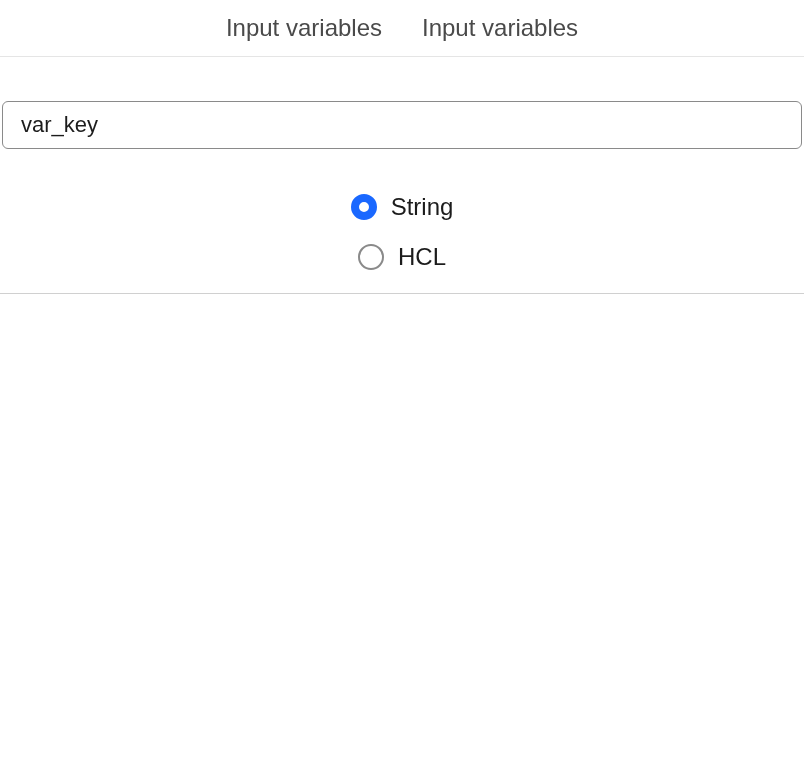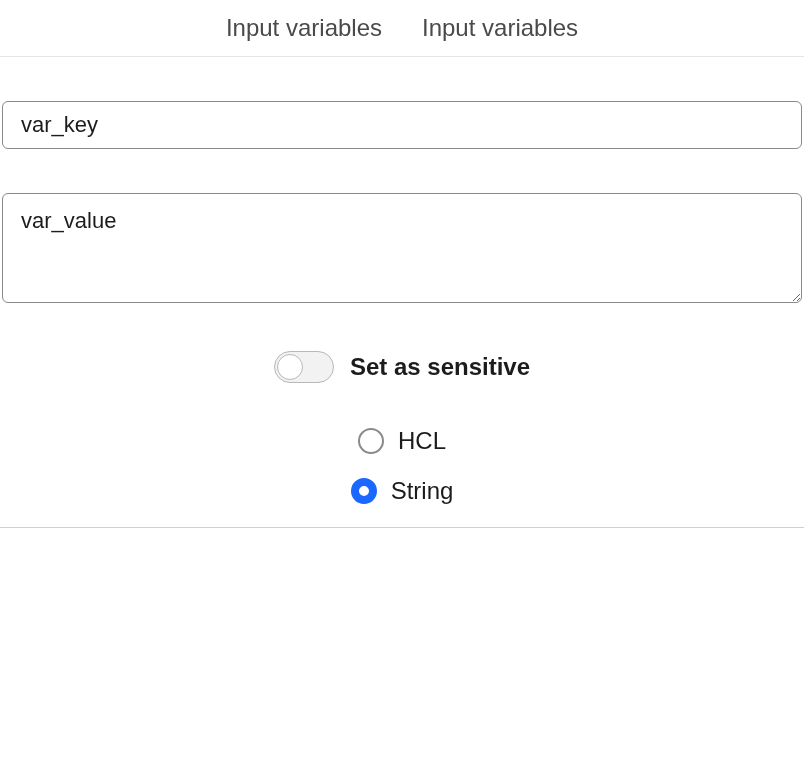--- a/index.html
+++ b/index.html
@@ -155,38 +155,31 @@
   <div class="tab">Input variables</div>
 </div>
 
 <div class="form">
 
   <div class="field">
     <input type="text" class="text-input" value="var_key" style="">
   </div>
 
   <div class="field">
-    <textarea class="text-area" style="">var_value</textarea>
   </div>
 
-  <div class="toggle-row">
-    <div class="toggle">
-      <div class="toggle-knob"></div>
-    </div>
-    <span class="toggle-label">Set as sensitive</span>
-  </div>
 
   <div class="field">
     <div class="radio-group">
       <div class="radio-option">
+        <div class="radio selected"></div>
+        <span class="radio-label">String</span>
+      </div>
+      <div class="radio-option">
         <div class="radio"></div>
         <span class="radio-label">HCL</span>
-      </div>
-      <div class="radio-option">
-        <div class="radio selected"></div>
-        <span class="radio-label">String</span>
       </div>
     </div>
   </div>
 
 </div>
 
 <hr class="bottom-rule">
 
 </body></html>

